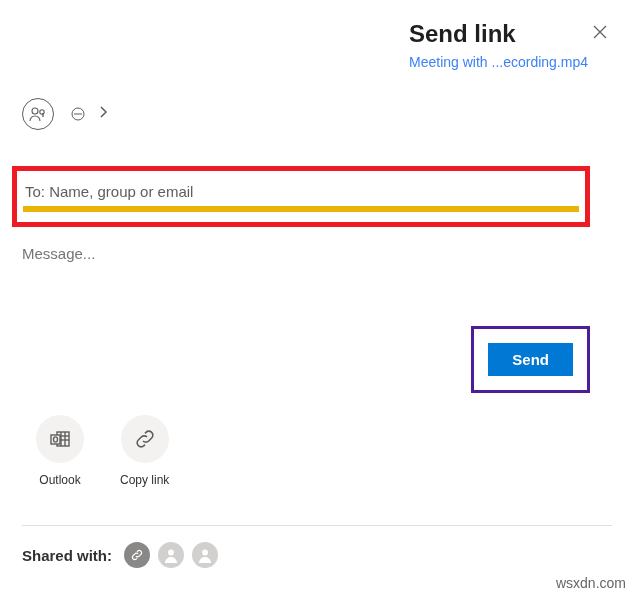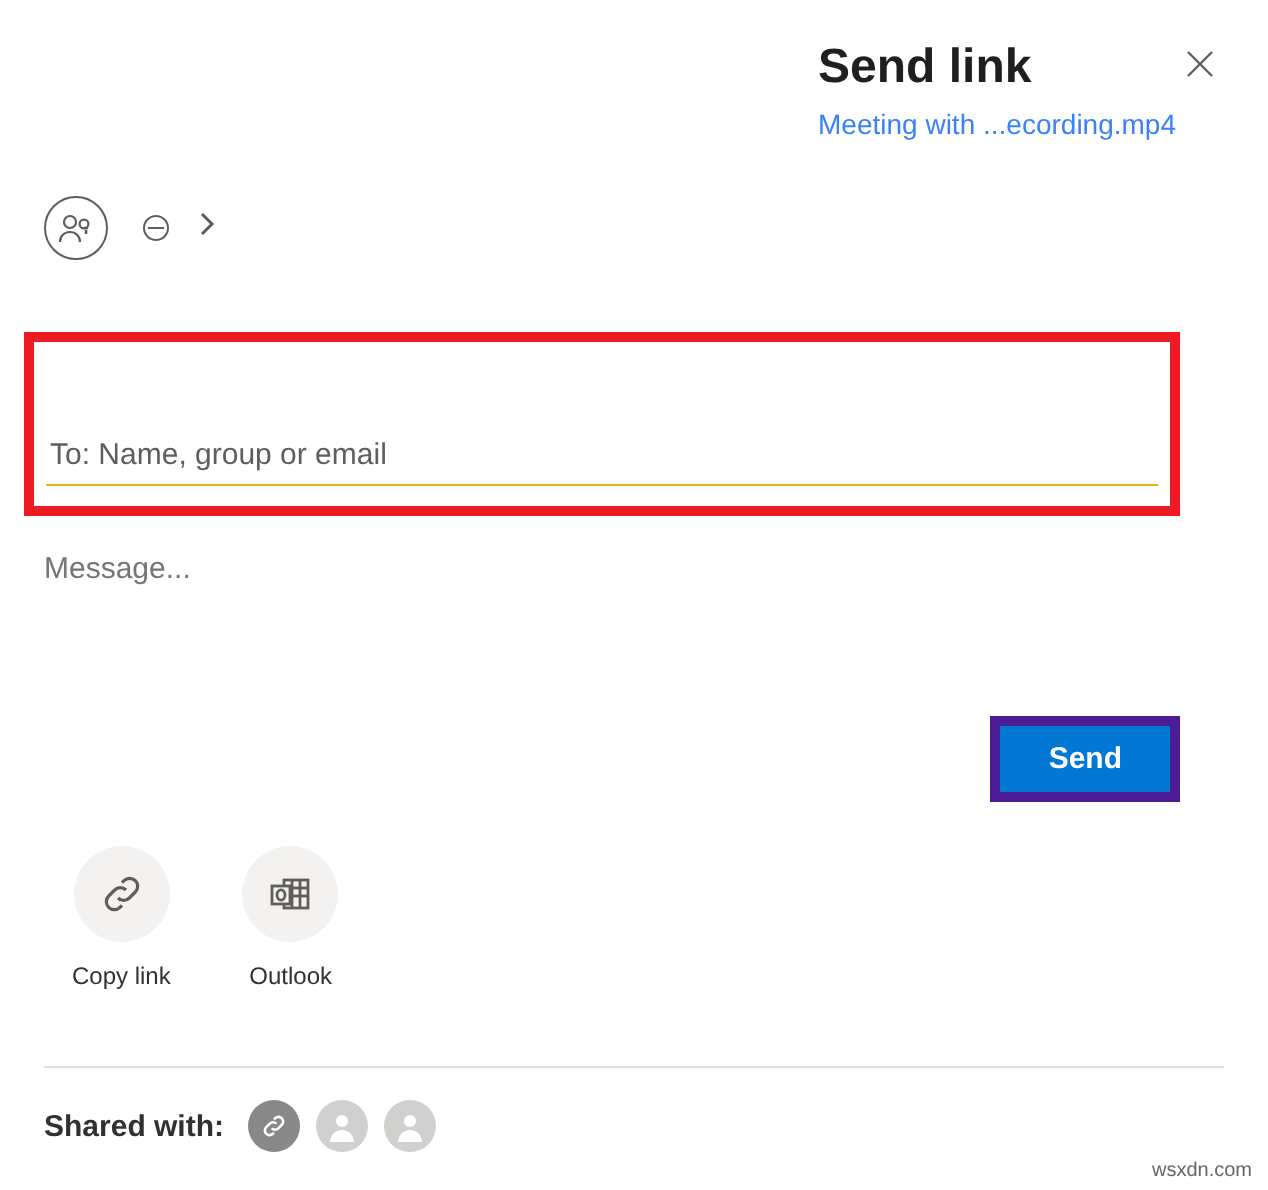--- a/index.html
+++ b/index.html
@@ -70,26 +70,25 @@
     .to-wrap {
       border: 5px solid #ed1c24;
       padding: 10px 6px 10px 6px;
       margin-left: -10px;
       margin-right: 22px;
       margin-bottom: 18px;
     }
     .to-input {
       width: 100%;
       border: none;
-      border-bottom: 1px solid #eab308;
+      border-bottom: 6px solid #eab308;
       font-size: 15px;
       padding: 2px 2px 6px 2px;
       outline: none;
       background: transparent;
-      margin-top: 36px;
     }
     .to-input::placeholder {
       color: #605e5c;
     }
     .msg-input {
       width: 100%;
       border: none;
       font-size: 15px;
       color: #3b82f6;
       outline: none;
@@ -97,22 +96,22 @@
       resize: none;
       font-family: inherit;
     }
     .send-wrap {
       display: flex;
       justify-content: flex-end;
       margin-top: 60px;
       padding-right: 22px;
     }
     .send-outer {
-      border: 5px solid #4c1d95;
-      padding: 0;
+      border: 3px solid #4c1d95;
+      padding: 14px;
     }
     .send-btn {
       background: #0078d4;
       color: #fff;
       border: none;
       font-size: 15px;
       font-weight: 600;
       padding: 8px 24px;
       cursor: pointer;
       font-family: inherit;
@@ -169,21 +168,21 @@
       display: flex;
       align-items: center;
       justify-content: center;
       color: #fff;
     }
     .avatar.link { background:#8a8886; }
     .watermark {
       position: absolute;
       bottom: 4px;
       right: 8px;
-      font-size: 10px;
+      font-size: 14px;
       color: #666;
     }
   </style>
 </head>
 <body>
 
 <div class="dialog">
 
   <div class="header">
     <div>
@@ -225,43 +224,43 @@
 
   <textarea class="msg-input" rows="1" placeholder="Message..." style=""></textarea>
 
   <div class="send-wrap">
     <div class="send-outer">
       <button class="send-btn">Send</button>
     </div>
   </div>
 
   <div class="actions">
-    <div class="action">
-      <div class="circ">
-        <svg width="24" height="24" viewBox="0 0 24 24" fill="none" stroke="currentColor" stroke-width="1.6">
-          <path d="M10 14a4 4 0 0 0 5.66 0l3-3a4 4 0 1 0-5.66-5.66l-1 1"></path>
-          <path d="M14 10a4 4 0 0 0-5.66 0l-3 3a4 4 0 1 0 5.66 5.66l1-1"></path>
-        </svg>
-      </div>
-      <span class="lbl">Copy link</span>
-    </div>
     <div class="action">
       <div class="circ">
         <svg width="24" height="24" viewBox="0 0 24 24" fill="none" stroke="currentColor" stroke-width="1.4">
           <rect x="9" y="5" width="12" height="14"></rect>
           <line x1="9" y1="9" x2="21" y2="9"></line>
           <line x1="13" y1="5" x2="13" y2="19"></line>
           <line x1="17" y1="5" x2="17" y2="19"></line>
           <line x1="9" y1="13" x2="21" y2="13"></line>
           <rect x="3" y="8" width="9" height="9" fill="#f3f2f1"></rect>
           <ellipse cx="7.5" cy="12.5" rx="2" ry="2.6"></ellipse>
         </svg>
       </div>
       <span class="lbl">Outlook</span>
     </div>
+    <div class="action">
+      <div class="circ">
+        <svg width="24" height="24" viewBox="0 0 24 24" fill="none" stroke="currentColor" stroke-width="1.6">
+          <path d="M10 14a4 4 0 0 0 5.66 0l3-3a4 4 0 1 0-5.66-5.66l-1 1"></path>
+          <path d="M14 10a4 4 0 0 0-5.66 0l-3 3a4 4 0 1 0 5.66 5.66l1-1"></path>
+        </svg>
+      </div>
+      <span class="lbl">Copy link</span>
+    </div>
   </div>
 
   <hr class="divider">
 
   <div class="shared-row">
     <span class="shared-lbl">Shared with:</span>
     <span class="avatar link">
       <svg width="14" height="14" viewBox="0 0 24 24" fill="none" stroke="currentColor" stroke-width="2.2">
         <path d="M10 14a4 4 0 0 0 5.66 0l3-3a4 4 0 1 0-5.66-5.66l-1 1"></path>
         <path d="M14 10a4 4 0 0 0-5.66 0l-3 3a4 4 0 1 0 5.66 5.66l1-1"></path>

